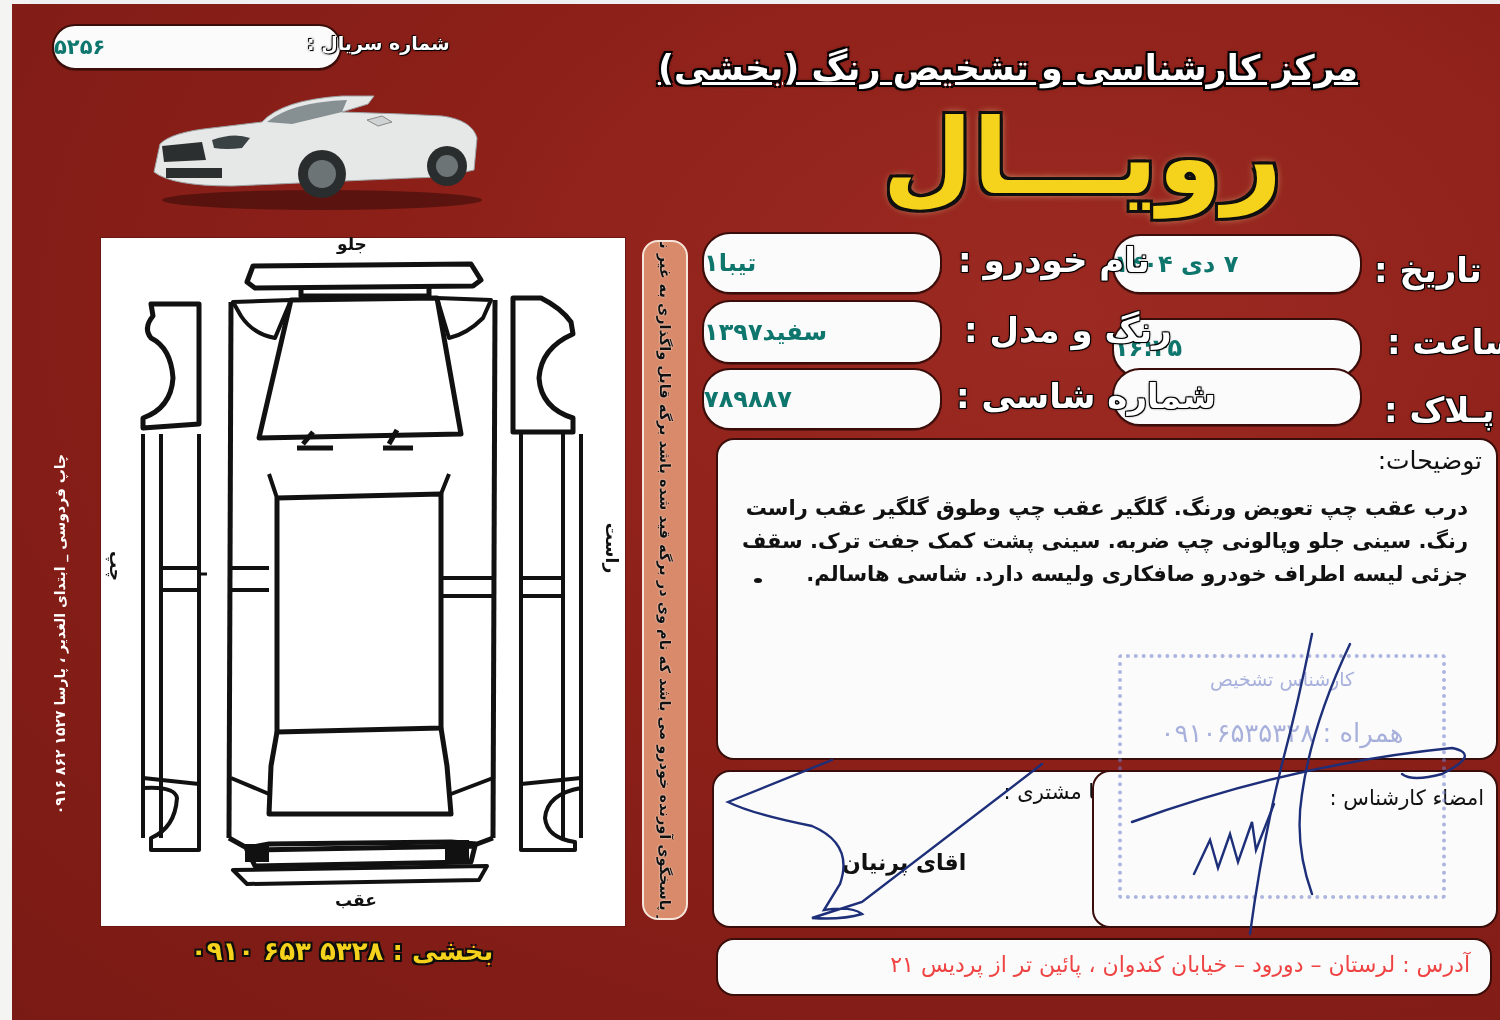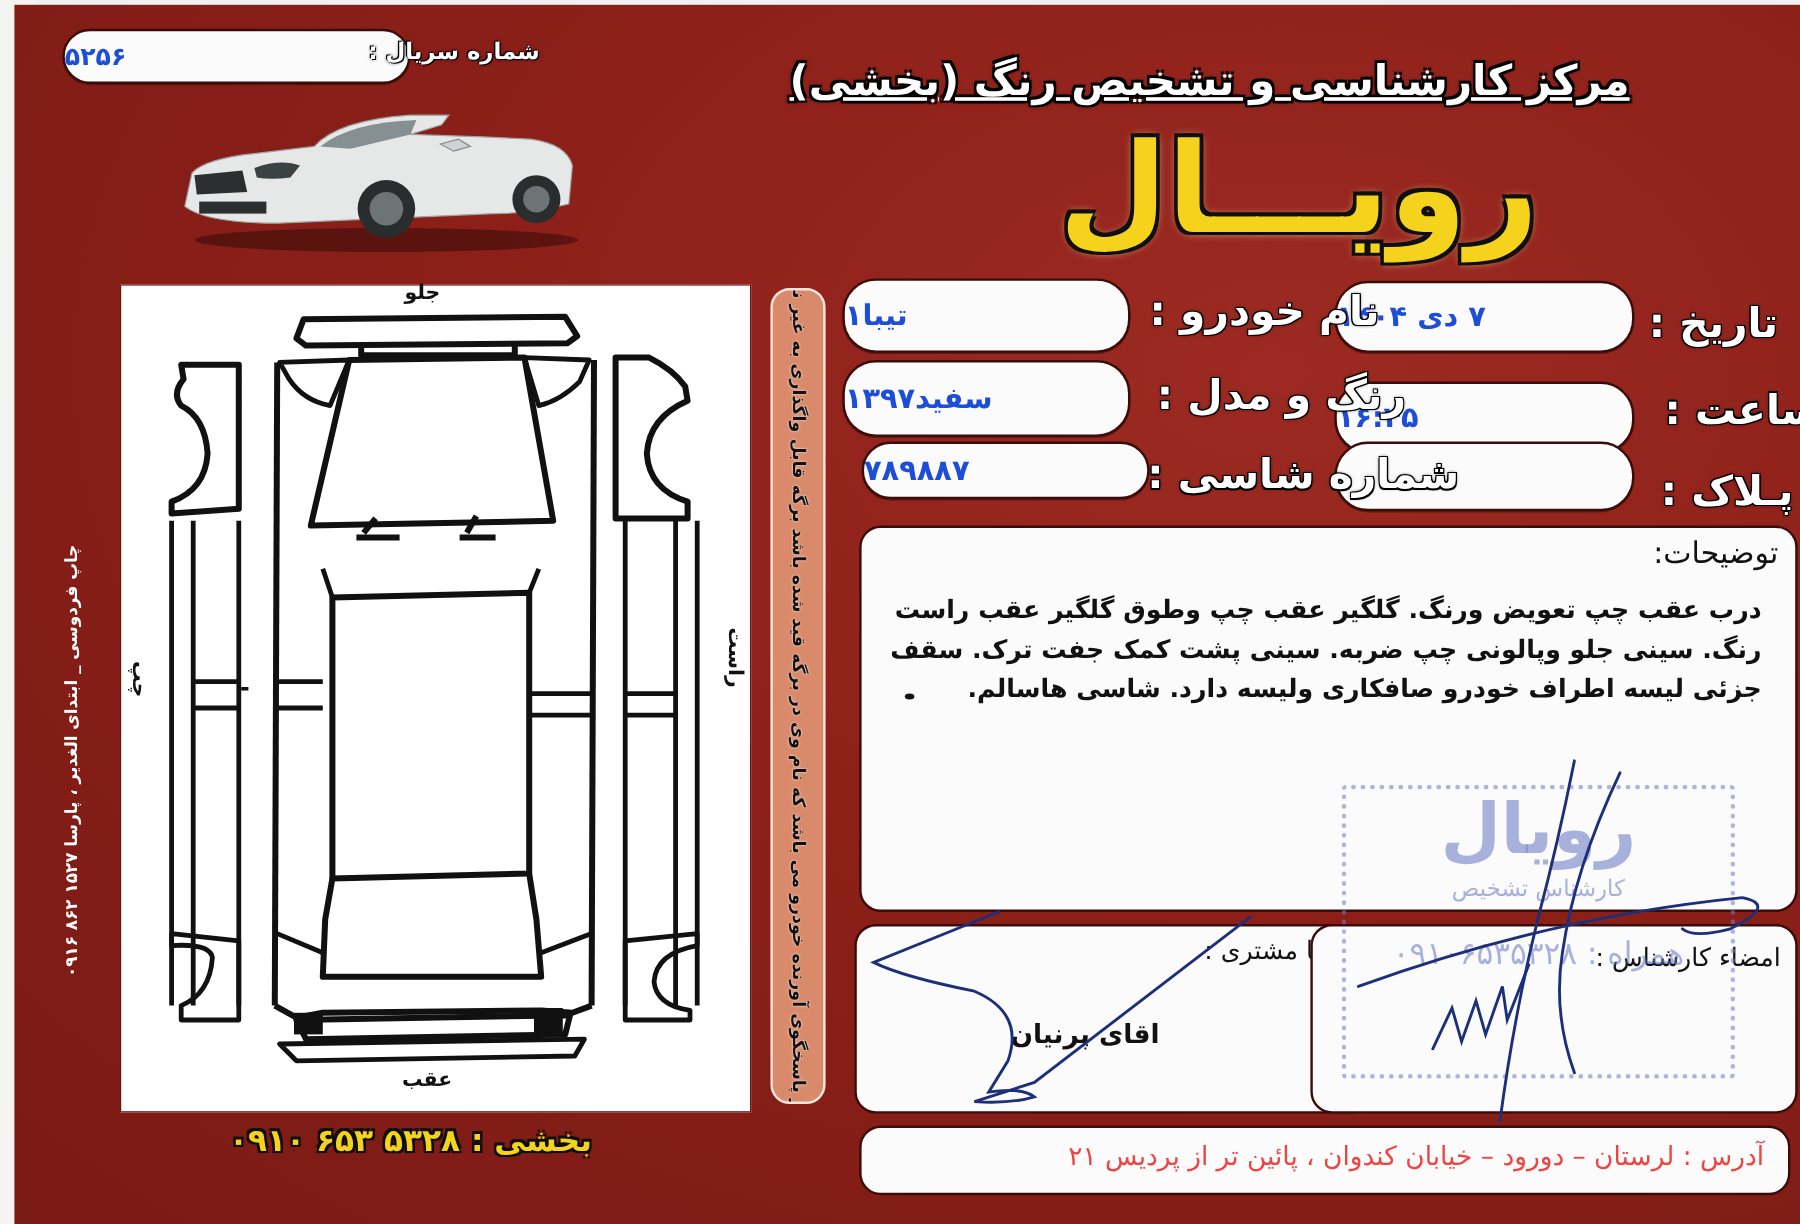--- a/index.html
+++ b/index.html
@@ -10,21 +10,21 @@
   .sheet {
     position: absolute; left: 12px; top: 4px; width: 1500px; height: 1016px;
     background: radial-gradient(ellipse at 70% 30%, #9c2a22 0%, #8c2019 45%, #7a1a14 100%);
   }
 
   
   .pill {
     position: absolute; background: #fbfbfb; border-radius: 28px;
     border: 2px solid #3a0d0a; box-shadow: 0 1px 0 rgba(0,0,0,.35);
     display: flex; align-items: center; justify-content: flex-end; padding-right: 48px;
-    font-weight: bold; color: #1d4ed8; font-size: 24px; direction: rtl;
+    font-weight: bold; color: #0f766e; font-size: 24px; direction: rtl;
   }
   .pill span { direction: rtl; }
   .field-label {
     position: absolute; color: #fff; font-weight: bold; font-size: 34px; direction: rtl;
     text-shadow: 0 0 3px #000, 1px 1px 0 #000, -1px -1px 0 #000, 1px -1px 0 #000, -1px 1px 0 #000;
     white-space: nowrap;
   }
 
   .serial-label {
     position: absolute; left: 295px; top: 28px; color: #fff; font-weight: bold; font-size: 19px;
@@ -168,21 +168,21 @@
   <div class="pill" style="left:690px; top:228px; width:240px; height:62px;">
     <span>تیبا۱</span>
   </div>
   <div class="field-label" style="left:946px; top:236px;">نام خودرو :</div>
 
   <div class="pill" style="left:690px; top:296px; width:240px; height:64px;">
     <span>سفید۱۳۹۷</span>
   </div>
   <div class="field-label" style="left:952px; top:306px;">رنگ و مدل :</div>
 
-  <div class="pill" style="left:690px; top:364px; width:240px; height:48px;margin-left:16px;">
+  <div class="pill" style="left:690px; top:364px; width:240px; height:62px;">
     <span>۷۸۹۸۸۷</span>
   </div>
   <div class="field-label" style="left:944px; top:372px;">شماره شاسی :</div>
 
   <div class="diagram">
     <svg width="526" height="690" viewBox="0 0 526 690" fill="none" stroke="#111" stroke-width="5" stroke-linejoin="round">
 
       <path d="M152 28 L370 26 L380 42 L372 48 L154 50 L146 44 Z"></path>
       <path d="M200 50 L200 58 L328 58 L328 50"></path>
 
@@ -242,21 +242,20 @@
 
   <div class="sig-box" style="left:700px; top:766px; width:432px; height:158px;">
     <div class="sig-label">امضا مشتری :</div>
     <div class="customer-name">اقای پرنیان</div>
   </div>
   <div class="sig-box" style="left:1080px; top:766px; width:406px; height:158px;">
     <div class="sig-label" style="top:14px;">امضاء کارشناس :</div>
   </div>
 
   <div class="stamp">
-    <div class="s2">رویال</div>
     <div class="s3">کارشناس تشخیص</div>
     <div class="s4">همراه : ۰۹۱۰۶۵۳۵۳۲۸</div>
   </div>
 
   <svg class="sig-svg" width="1500" height="1016" fill="none" stroke="#1e2f7a" stroke-width="2.4" stroke-linecap="round">
     <path d="M820 756 L716 798 Q740 810 800 822 Q842 840 828 880 L812 906 Q840 902 850 910 Q830 916 800 914 L850 898 L1030 760"></path>
     <path d="M1300 630 Q1286 700 1270 760 Q1250 840 1238 930"></path>
     <path d="M1338 640 Q1300 720 1290 790 Q1282 840 1300 890"></path>
     <path d="M1120 818 Q1280 760 1440 744 Q1470 750 1430 770 Q1400 778 1390 770"></path>
     <path d="M1182 870 L1198 836 L1206 864 L1218 830 L1226 858 L1240 818 L1244 846 L1262 800"></path>

